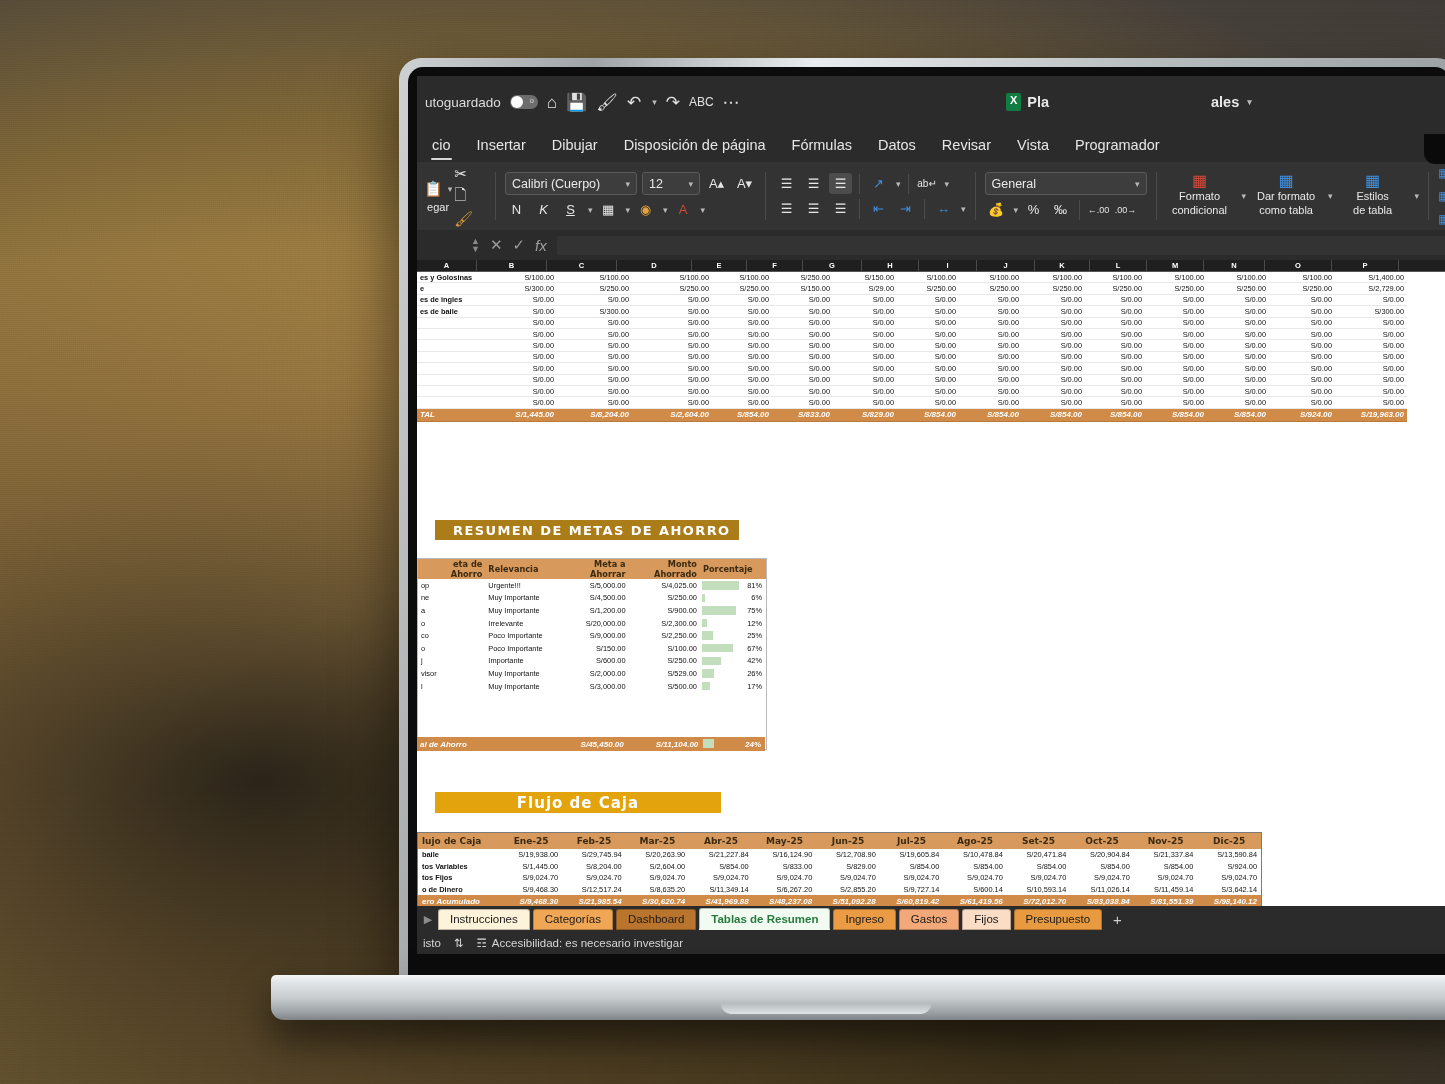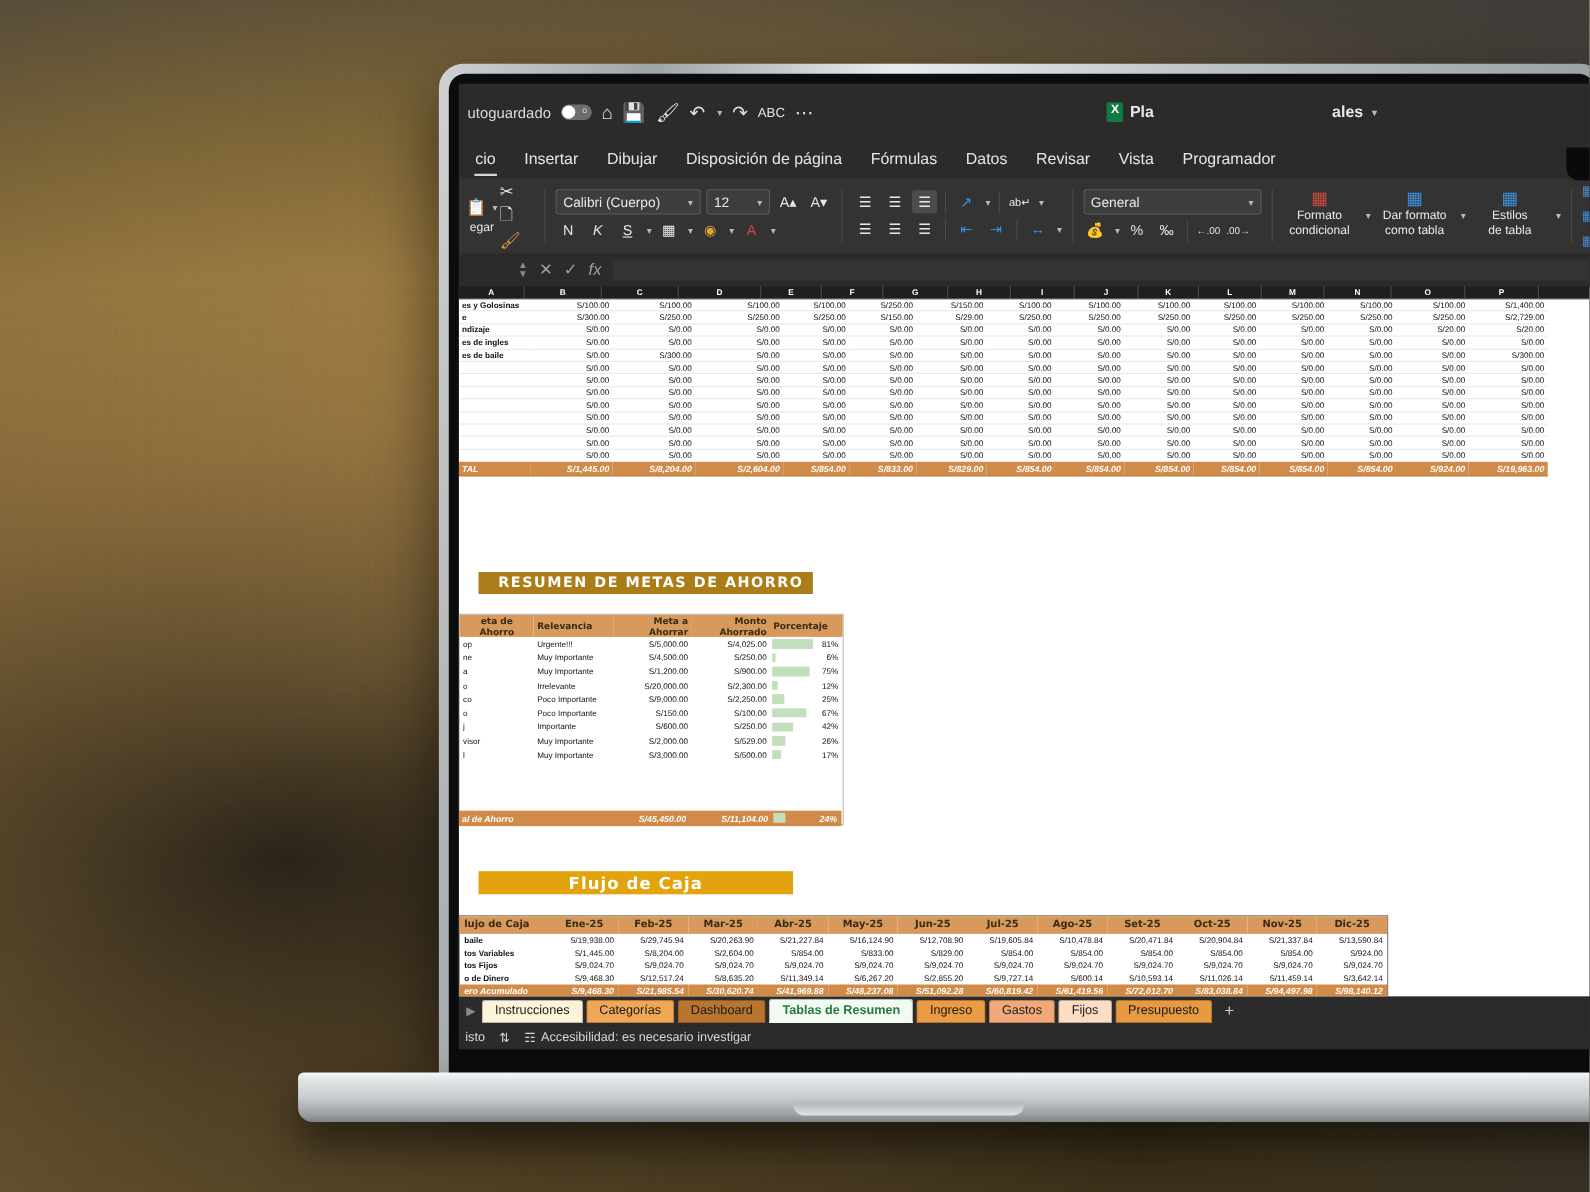--- a/index.html
+++ b/index.html
@@ -393,37 +393,20 @@
                 <td class="num" style="width: 56px;">S/250.00</td>
                 <td class="num" style="width: 57px;">S/250.00</td>
                 <td class="num" style="width: 57px;">S/250.00</td>
                 <td class="num" style="width: 54px;">S/250.00</td>
                 <td class="num" style="width: 56px;">S/250.00</td>
                 <td class="num" style="width: 56px;">S/250.00</td>
                 <td class="num" style="width: 60px;">S/250.00</td>
                 <td class="num" style="width: 66px;">S/2,729.00</td>
               </tr>
               <tr>
-                <td class="lbl" style="width: 59px;">ndizaje</td>
-                <td class="num" style="width: 69px;">S/0.00</td>
-                <td class="num" style="width: 69px;">S/0.00</td>
-                <td class="num" style="width: 74px;">S/0.00</td>
-                <td class="num" style="width: 54px;">S/0.00</td>
-                <td class="num" style="width: 55px;">S/0.00</td>
-                <td class="num" style="width: 58px;">S/0.00</td>
-                <td class="num" style="width: 56px;">S/0.00</td>
-                <td class="num" style="width: 57px;">S/0.00</td>
-                <td class="num" style="width: 57px;">S/0.00</td>
-                <td class="num" style="width: 54px;">S/0.00</td>
-                <td class="num" style="width: 56px;">S/0.00</td>
-                <td class="num" style="width: 56px;">S/0.00</td>
-                <td class="num" style="width: 60px;">S/20.00</td>
-                <td class="num" style="width: 66px;">S/20.00</td>
-              </tr>
-              <tr>
                 <td class="lbl" style="width: 59px;">es de ingles</td>
                 <td class="num" style="width: 69px;">S/0.00</td>
                 <td class="num" style="width: 69px;">S/0.00</td>
                 <td class="num" style="width: 74px;">S/0.00</td>
                 <td class="num" style="width: 54px;">S/0.00</td>
                 <td class="num" style="width: 55px;">S/0.00</td>
                 <td class="num" style="width: 58px;">S/0.00</td>
                 <td class="num" style="width: 56px;">S/0.00</td>
                 <td class="num" style="width: 57px;">S/0.00</td>
                 <td class="num" style="width: 57px;">S/0.00</td>
@@ -605,21 +588,21 @@
               </tr>
             </tbody>
           </table>
 
         <div class="banner" id="bnMetas">RESUMEN DE METAS DE AHORRO</div>
 
         <div id="metasBox">
           <table class="xt" id="tblMetas">
             <thead>
                 <tr id="metasHead">
-                  <th style="width: 70px; text-align: center;">eta de Ahorro</th>
+                  <th style="width: 70px; text-align: right;">eta de Ahorro</th>
                   <th style="width: 70px; text-align: left;">Relevancia</th>
                   <th style="width: 72px; text-align: right;">Meta a Ahorrar</th>
                   <th style="width: 72px; text-align: right;">Monto Ahorrado</th>
                   <th style="width: 62px; text-align: left;">Porcentaje</th>
                 </tr>
               </thead>
             <tbody id="metasBody">
                 <tr>
                   <td class="lbl" style="width: 70px; font-weight: 400;">op</td>
                   <td class="lbl" style="width: 70px; font-weight: 400;">Urgente!!!</td>
@@ -784,21 +767,21 @@
                   <td class="num" style="width: 64px;">S/9,468.30</td>
                   <td class="num" style="width: 64px;">S/21,985.54</td>
                   <td class="num" style="width: 64px;">S/30,620.74</td>
                   <td class="num" style="width: 64px;">S/41,969.88</td>
                   <td class="num" style="width: 64px;">S/48,237.08</td>
                   <td class="num" style="width: 64px;">S/51,092.28</td>
                   <td class="num" style="width: 64px;">S/60,819.42</td>
                   <td class="num" style="width: 64px;">S/61,419.56</td>
                   <td class="num" style="width: 64px;">S/72,012.70</td>
                   <td class="num" style="width: 64px;">S/83,038.84</td>
-                  <td class="num" style="width: 64px;">S/94,497.98</td>
+                  <td class="num" style="width: 64px;">S/81,551.39</td>
                   <td class="num" style="width: 64px;">S/98,140.12</td>
                 </tr>
               </tbody>
           </table>
         </div>
 
       </div>
     </div>
 
     <div class="tabbar">

